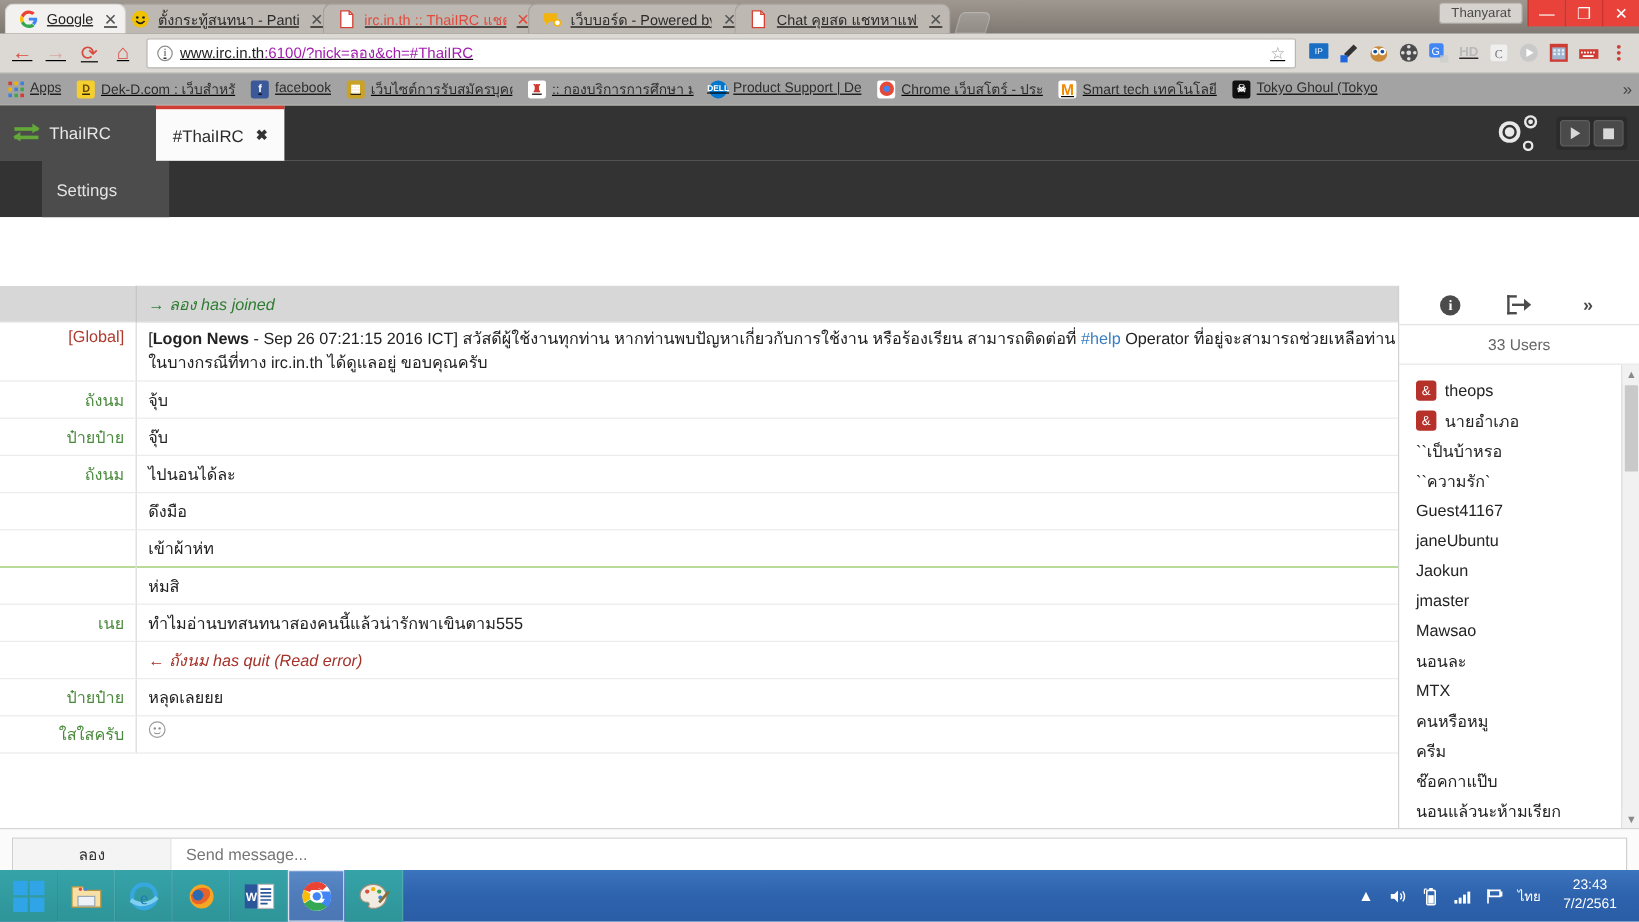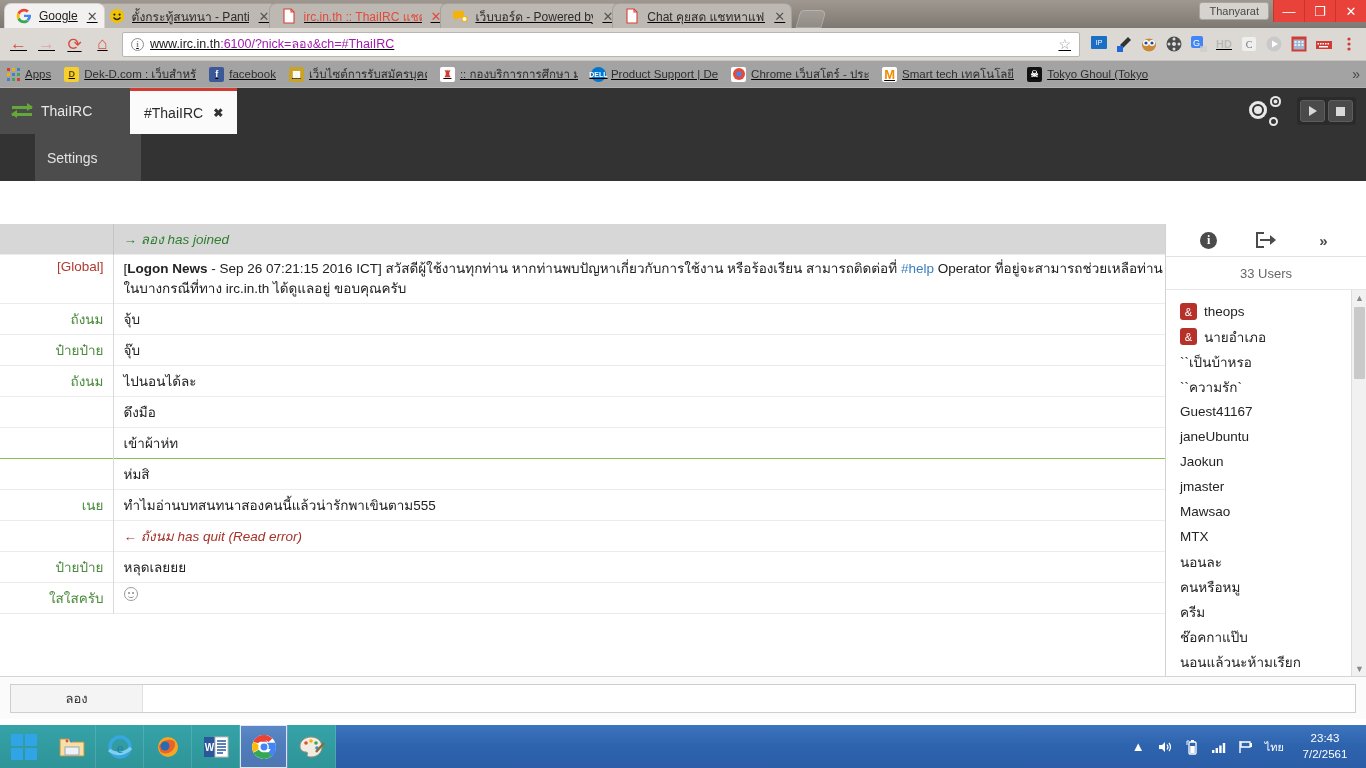--- a/index.html
+++ b/index.html
@@ -207,21 +207,21 @@
 
   .irc-settings-row { height: 47px; background: #333333; display: flex; }
   .irc-settings-btn {
     width: 106px; background: #4c4c4c; color: #e3e3e3;
     display: flex; align-items: center; padding-left: 12px; font-size: 14px; margin-left: 35px;
   }
 
   .irc-gapbar { height: 43px; background: #fff; }
 
   
-  .irc-main { display: flex; height: 452px; }
+  .irc-main { display: flex; height: 452px; margin-top: 14px; }
   .msg-pane { flex: 1 1 auto; position: relative; background: #fff; overflow: hidden; }
   .msg-table { width: 100%; border-collapse: collapse; table-layout: fixed; }
   .msg-table td { vertical-align: top; padding: 4px 0; font-size: 13.5px; }
   .nick-cell {
     width: 113px; text-align: right; padding-right: 9px !important;
     color: #4a8a3c; font-size: 12.5px; white-space: nowrap; overflow: hidden;
   }
   .nick-cell.global { color: #b03a2e; }
   .txt-cell { padding-left: 10px !important; color: #222; border-left: 1px solid #dadada; }
   tr.row { border-bottom: 1px solid #ececec; }
@@ -727,24 +727,24 @@
             <div class="user-item">
                 <span>Jaokun</span>
               </div>
             <div class="user-item">
                 <span>jmaster</span>
               </div>
             <div class="user-item">
                 <span>Mawsao</span>
               </div>
             <div class="user-item">
+                <span>นอนละ</span>
+              </div>
+            <div class="user-item">
                 <span>MTX</span>
-              </div>
-            <div class="user-item">
-                <span>นอนละ</span>
               </div>
             <div class="user-item">
                 <span>คนหรือหมู</span>
               </div>
             <div class="user-item">
                 <span>ครีม</span>
               </div>
             <div class="user-item">
                 <span>ช๊อคกาแป๊บ</span>
               </div>
@@ -760,20 +760,21 @@
             <div class="thumb"></div>
             <div class="arrow-dn">▼</div>
           </div>
         </div>
       </div>
     </div>
 
     <div class="input-bar">
       <div class="input-wrap">
         <div class="nick-box">ลอง</div>
+        <input class="msg-input" type="text" placeholder="Send message..." style="">
       </div>
     </div>
 
   </div>
 </div>
 
 <div id="taskbar">
   <div class="start-btn tb-teal">
     <span class="win-logo">
         <i></i>

